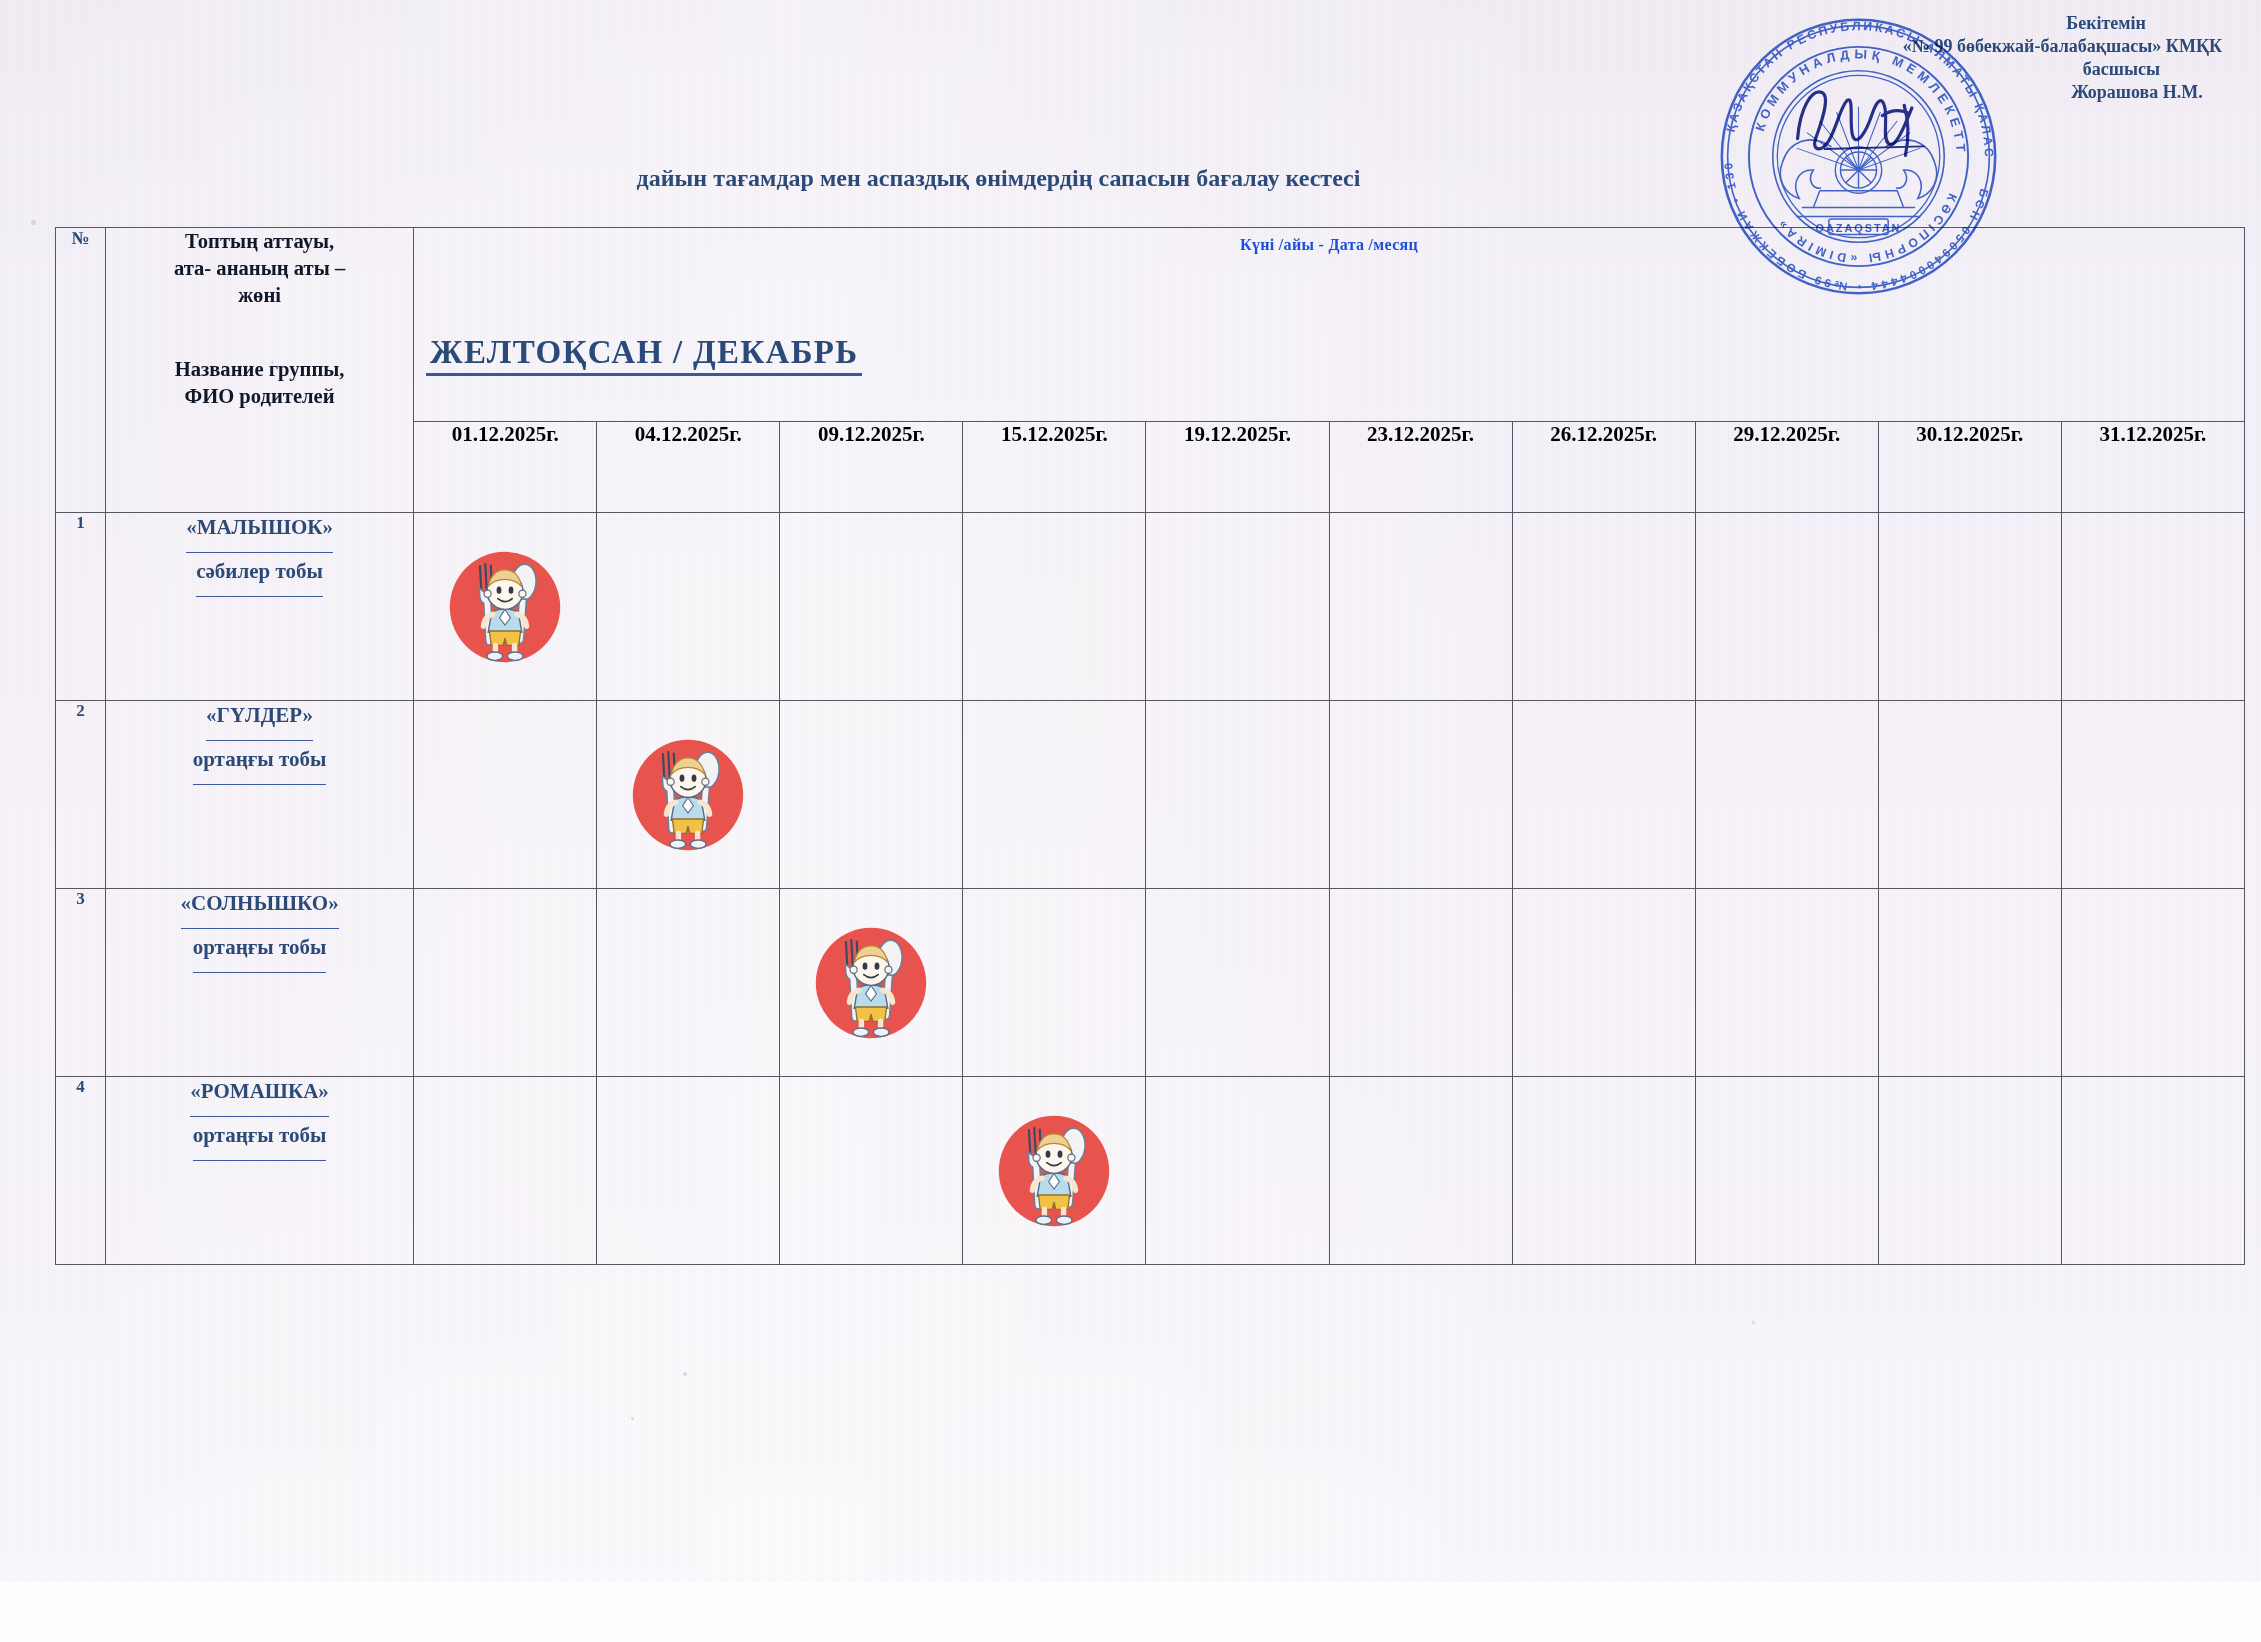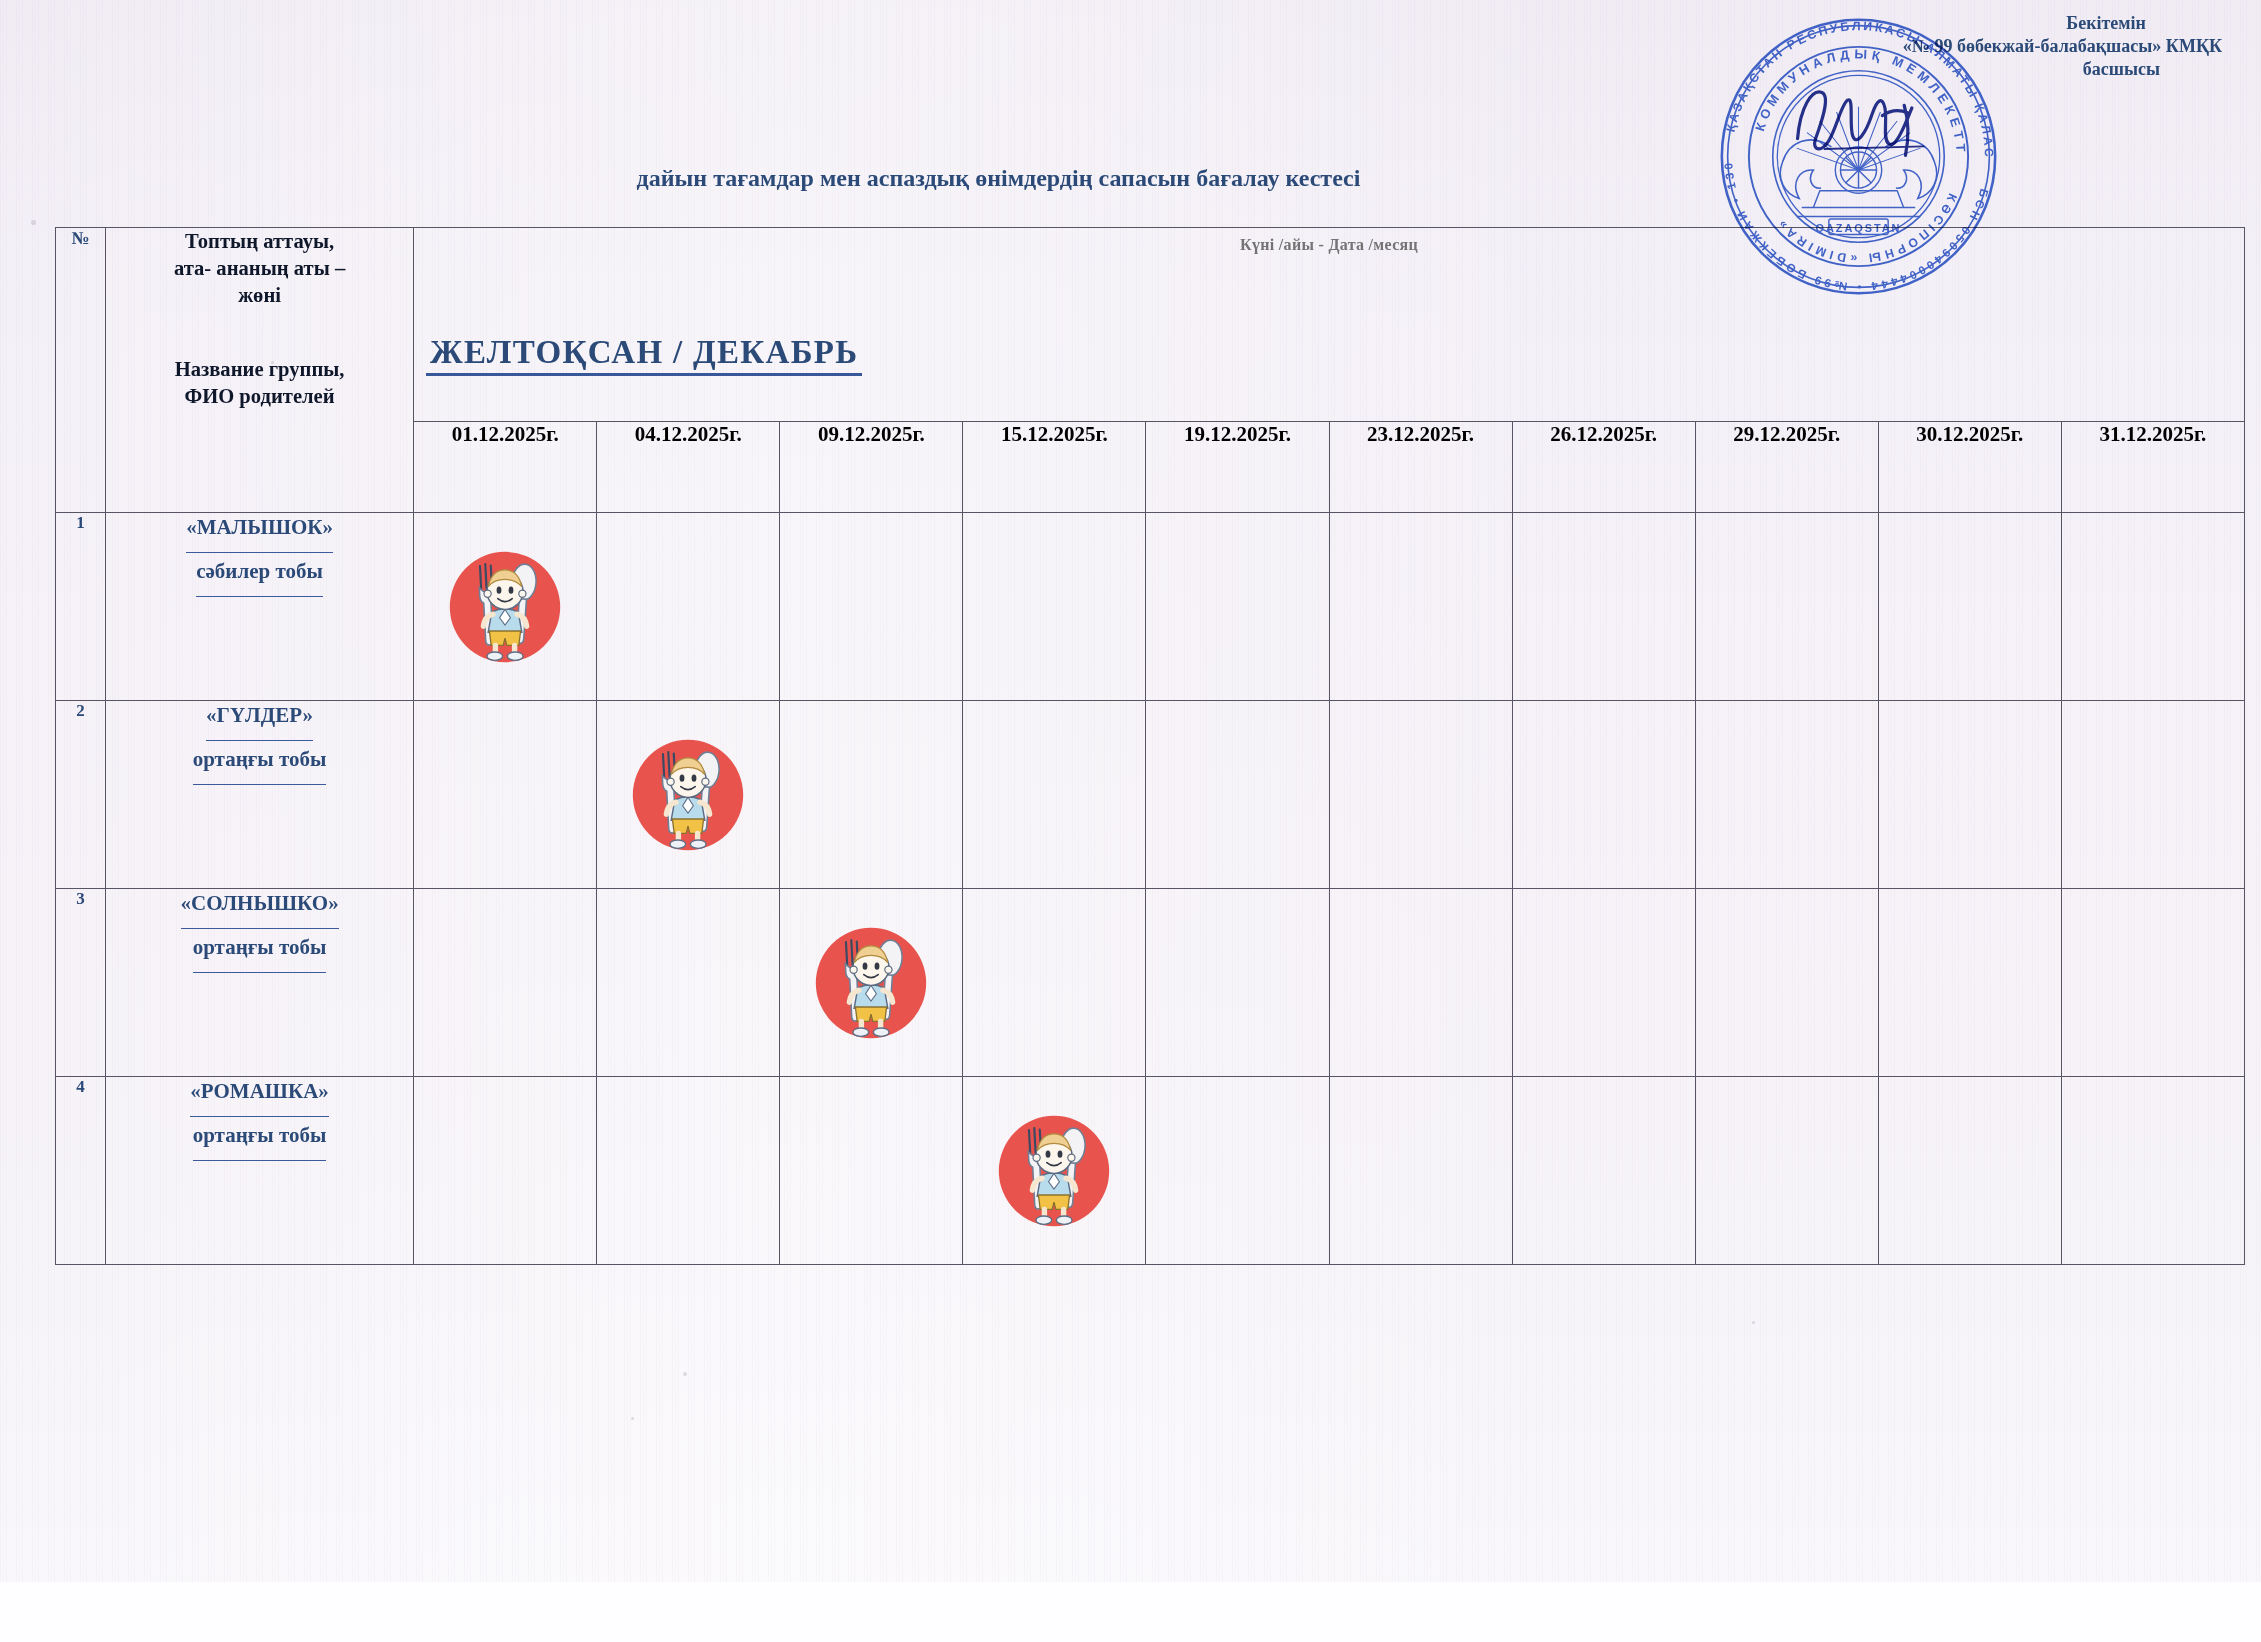--- a/index.html
+++ b/index.html
@@ -140,21 +140,21 @@
     height: 193px;
     vertical-align: top;
   }
   .banner-sub {
     position:absolute;
     left: 0; right: 0;
     top: 7.7px;
     text-align:center;
     font-weight: bold;
     font-size: 16px;
-    color:#737373;
+    color:#1d4ed8;
     letter-spacing: 0.3px;
   }
   .banner-month {
     position:absolute;
     left: 12px; right: 0;
     top: 106px;
     text-align:left;
     z-index:2;
   }
   .banner-month span {
@@ -221,20 +221,21 @@
 </head>
 <body>
 
 <div id="sheet"></div>
 <div id="paper-bottom"></div>
 
 <div id="approval">
   <span class="ln l1">Бекітемін</span>
   <span class="ln l2">«№ 99 бөбекжай-балабақшасы» КМҚК</span>
   <span class="ln l3">басшысы</span>
+  <span class="ln l4">Жорашова Н.М.</span>
 </div>
 
 <svg id="stamp" viewBox="0 0 470 470">
   <defs>
     <path id="arcOut" d="M 235,235 m -196,0 a 196,196 0 1,1 392,0" fill="none"></path>
     <path id="arcOut2" d="M 235,235 m 196,0 a 196,196 0 1,1 -392,0" fill="none"></path>
     <path id="arcMid" d="M 235,235 m -152,0 a 152,152 0 1,1 304,0" fill="none"></path>
     <path id="arcMid2" d="M 235,235 m 152,0 a 152,152 0 1,1 -304,0" fill="none"></path>
   </defs>
   <g stroke="#2a54c8" fill="none" stroke-width="4">

